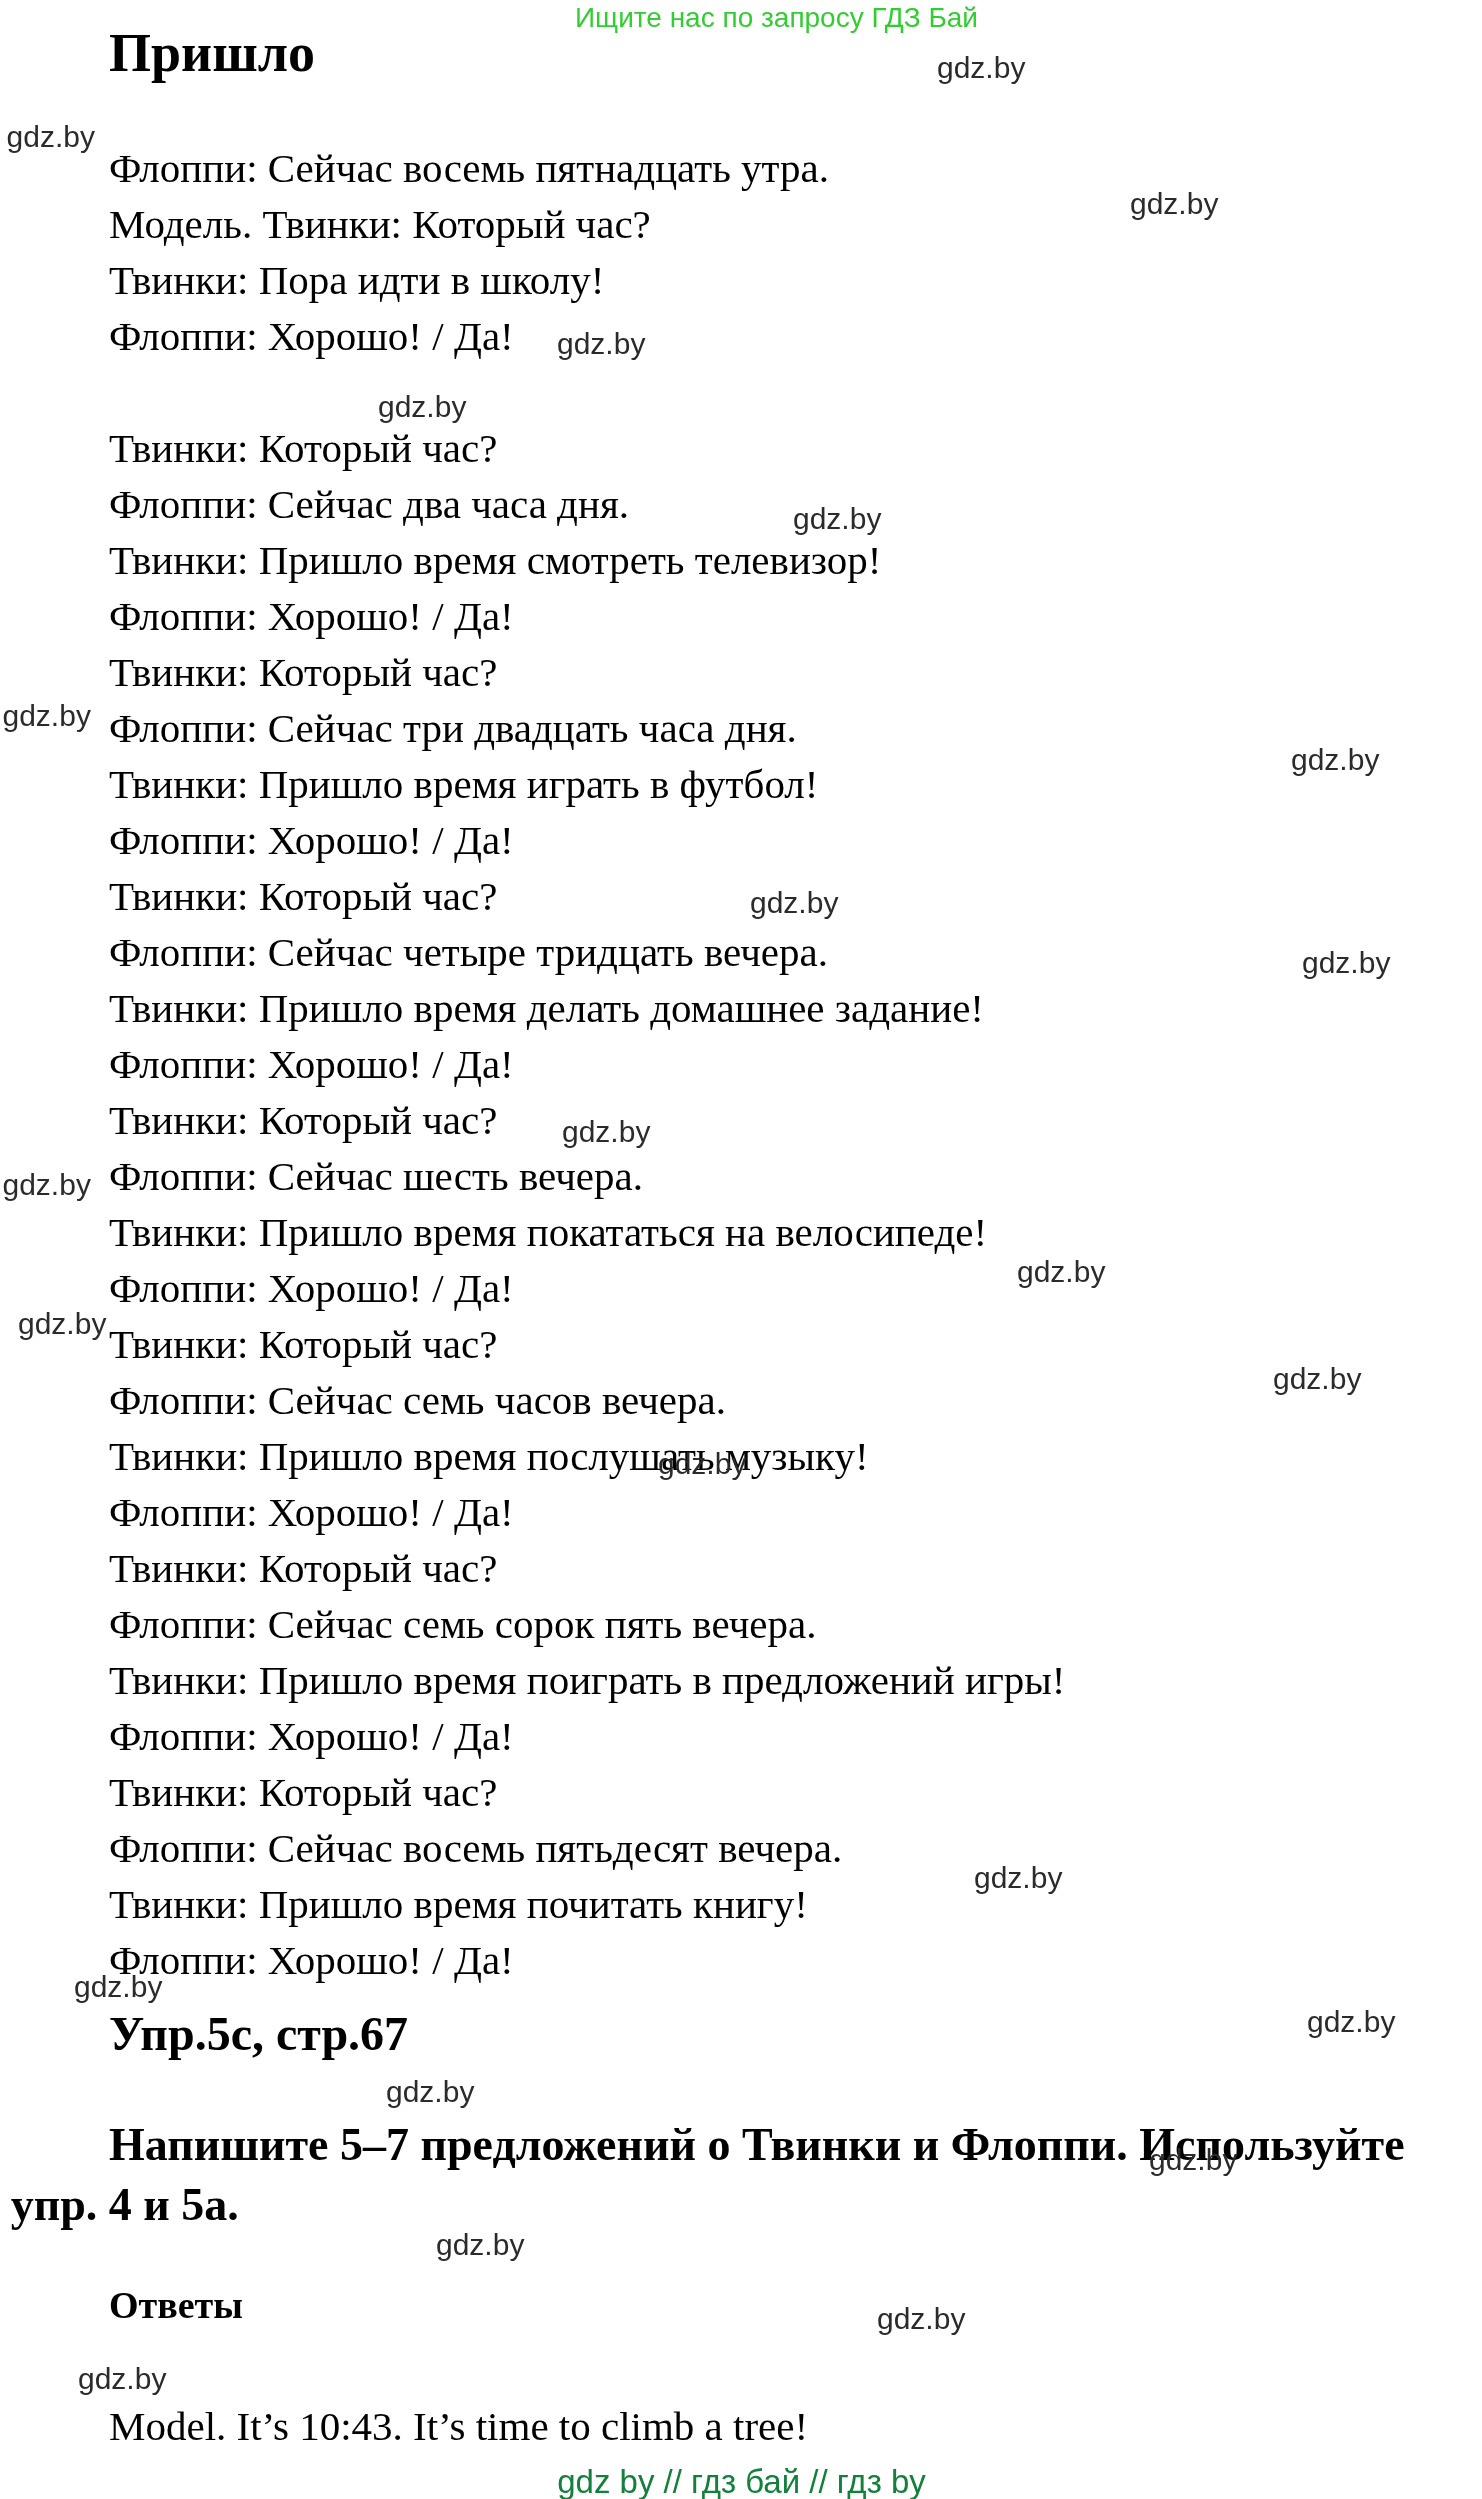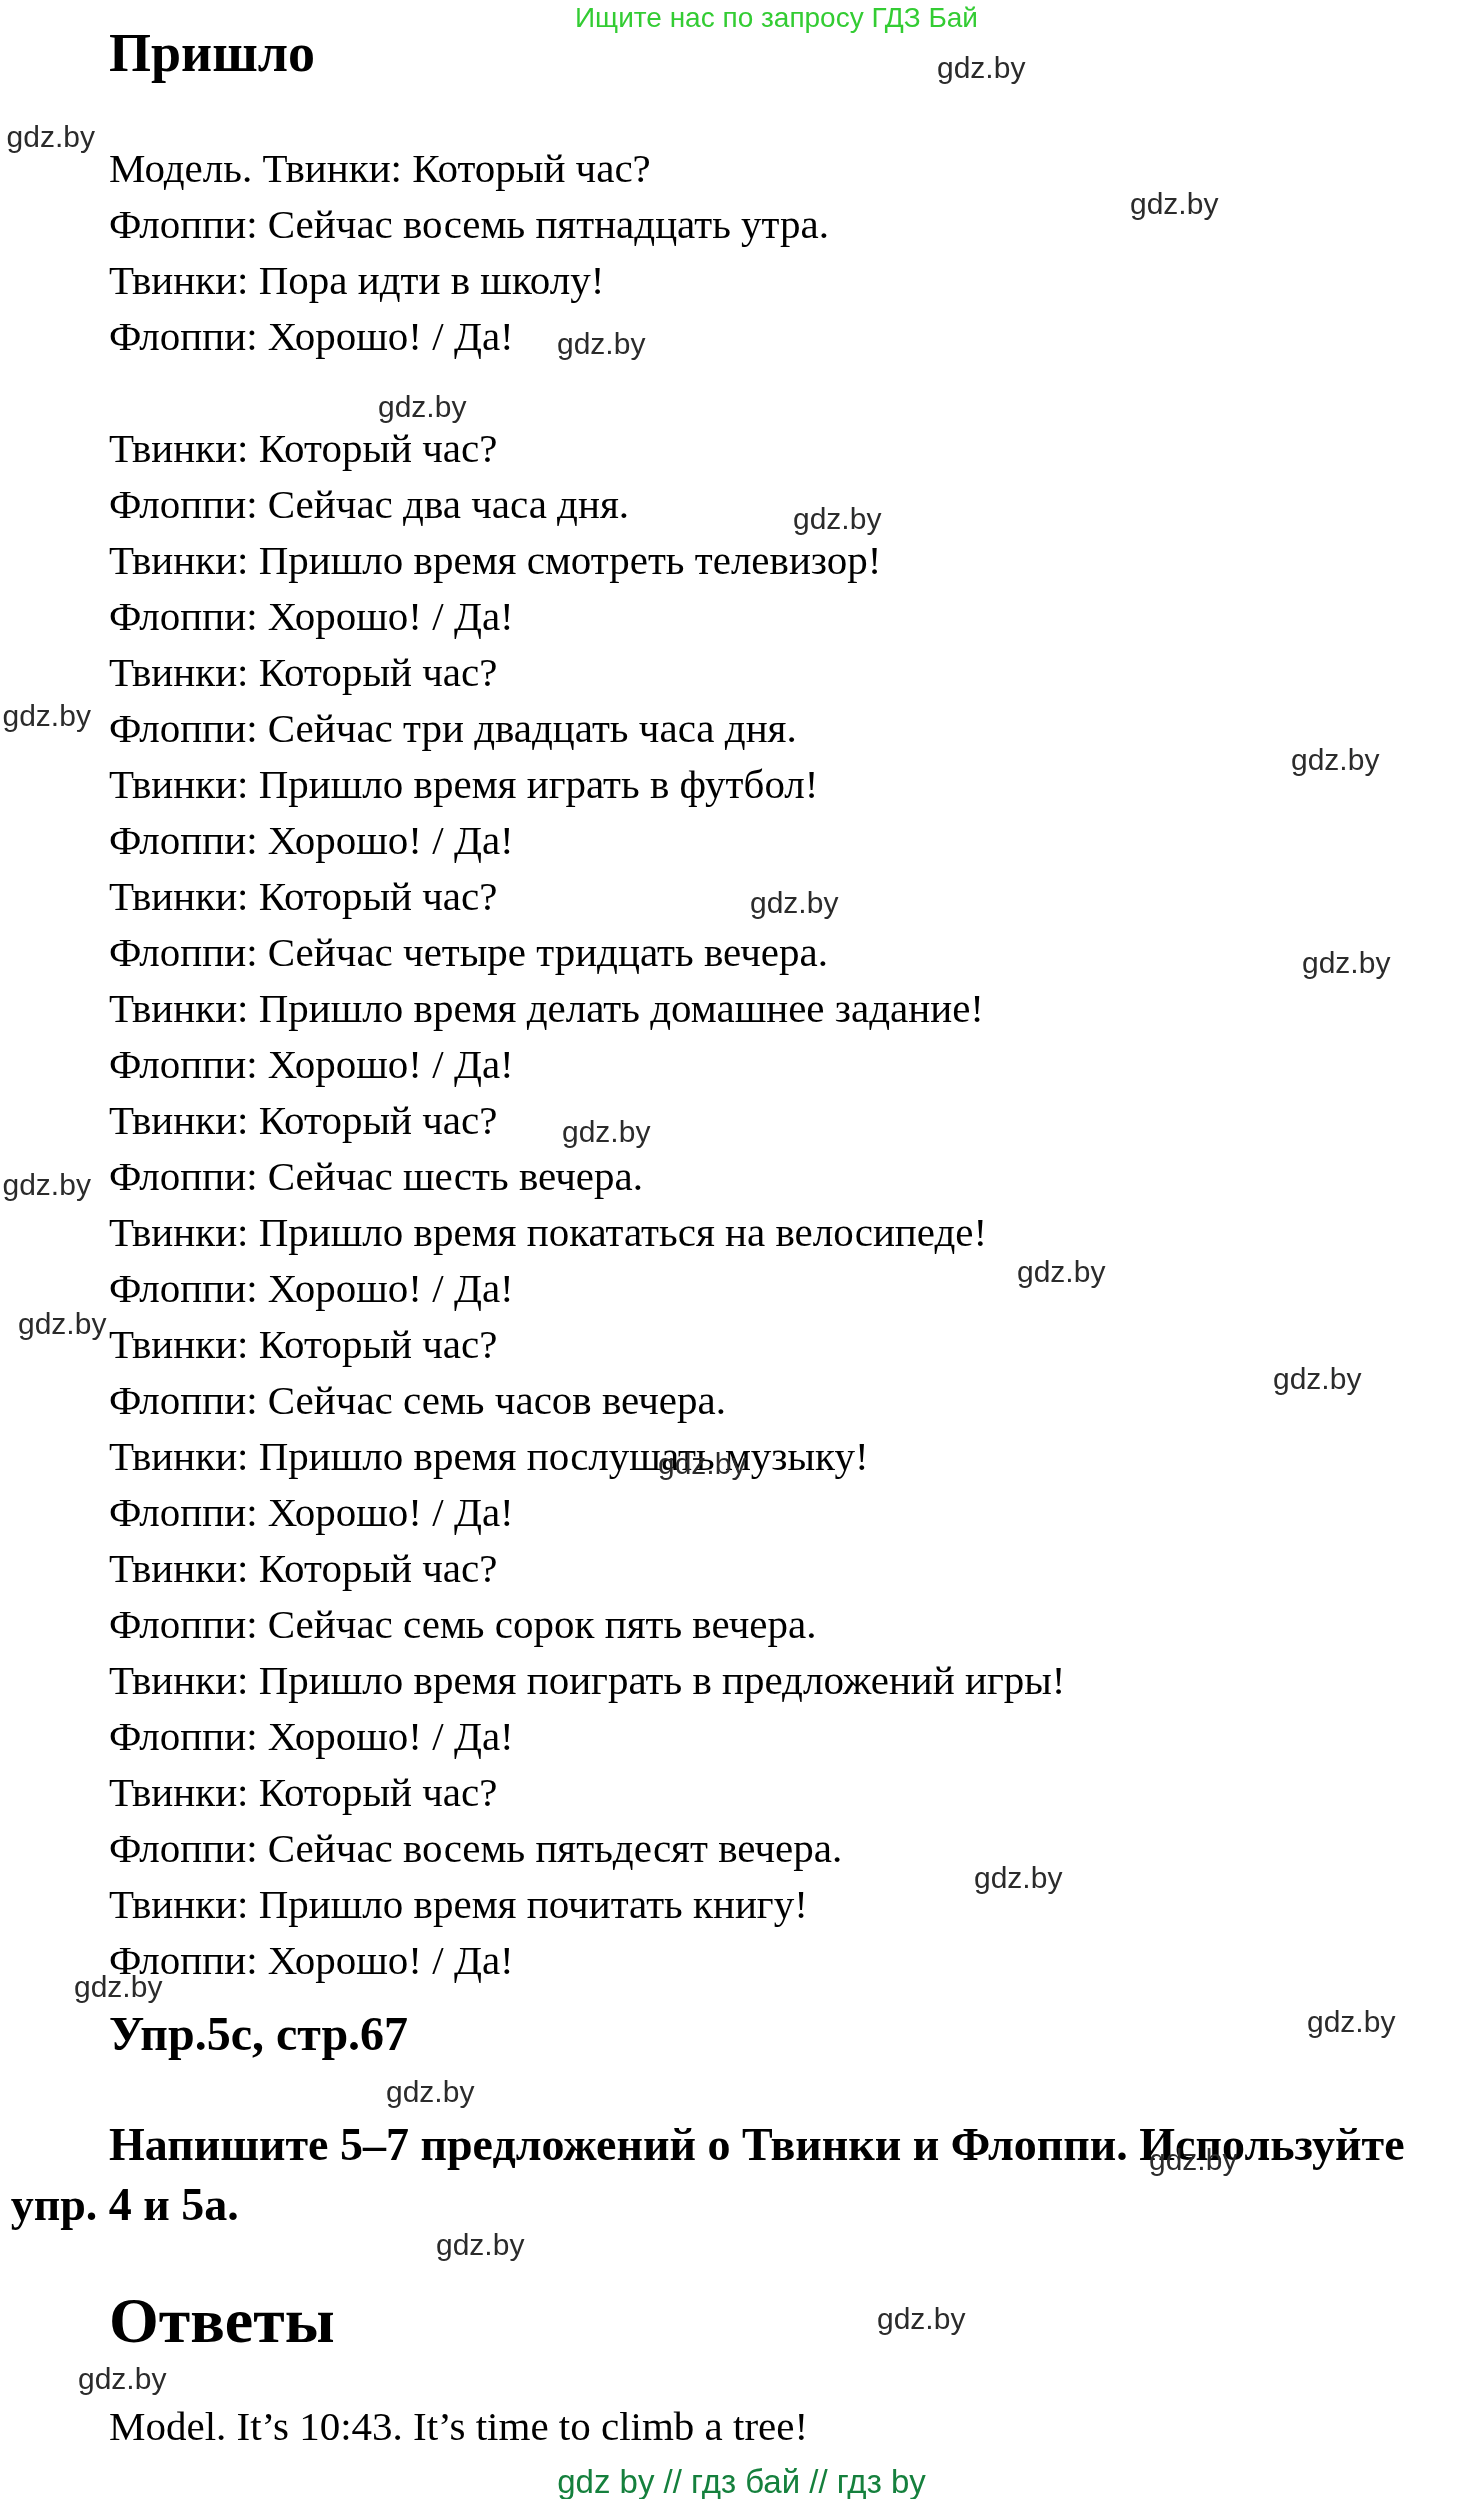--- a/index.html
+++ b/index.html
@@ -89,21 +89,21 @@
     top: 2177px;
     font-size: 46px;
     font-weight: bold;
     line-height: 1.2;
     white-space: nowrap;
   }
   .h-answers {
     position: absolute;
     left: 109px;
     top: 2283px;
-    font-size: 64px;
+    font-size: 38px;
     font-weight: bold;
     line-height: 1.2;
     white-space: nowrap;
   }
   .model-line {
     position: absolute;
     left: 109px;
     top: 2398px;
     font-size: 41px;
     line-height: 56px;
@@ -124,22 +124,22 @@
 </head>
 <body>
 
 <div id="page">
 
   <div class="banner-top">Ищите нас по запросу ГДЗ Бай</div>
 
   <div class="h-translation">Пришло</div>
 
   <div id="dialogue">
+      <div class="dline">Флоппи: Сейчас восемь пятнадцать утра.</div>
       <div class="dline">Модель. Твинки: Который час?</div>
-      <div class="dline">Флоппи: Сейчас восемь пятнадцать утра.</div>
       <div class="dline">Твинки: Пора идти в школу!</div>
       <div class="dline">Флоппи: Хорошо! / Да!</div>
       <div class="dline blank"></div>
       <div class="dline">Твинки: Который час?</div>
       <div class="dline">Флоппи: Сейчас два часа дня.</div>
       <div class="dline">Твинки: Пришло время смотреть телевизор!</div>
       <div class="dline">Флоппи: Хорошо! / Да!</div>
       <div class="dline">Твинки: Который час?</div>
       <div class="dline">Флоппи: Сейчас три двадцать часа дня.</div>
       <div class="dline">Твинки: Пришло время играть в футбол!</div>

